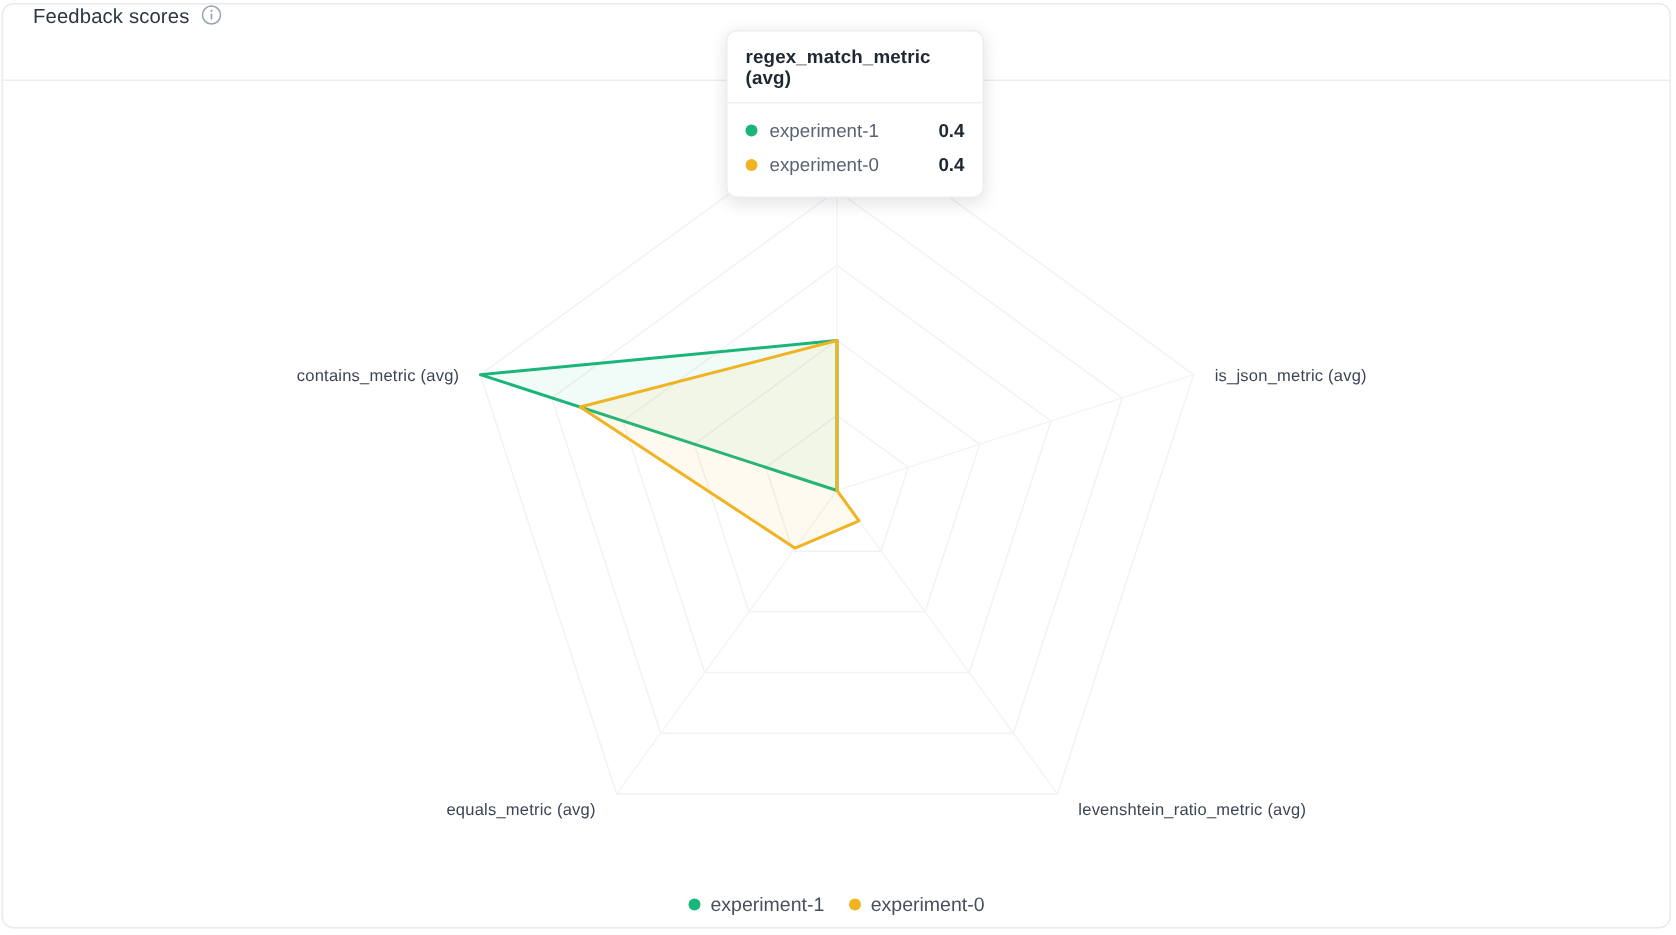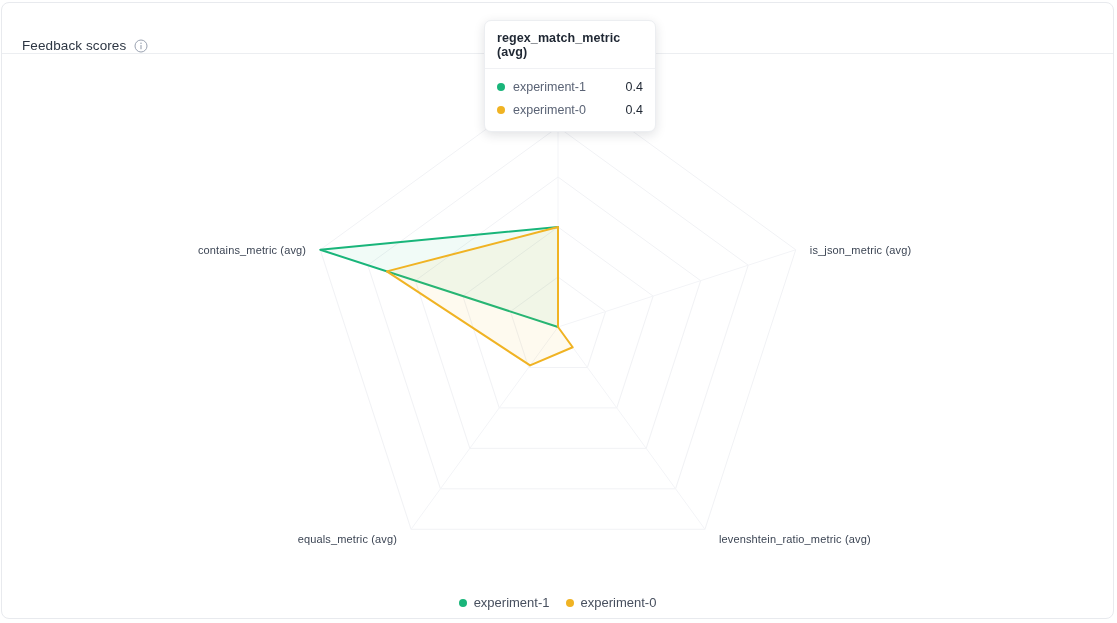--- a/index.html
+++ b/index.html
@@ -28,21 +28,21 @@
     box-sizing: border-box;
   }
   .card-header {
     position: absolute;
     left: 0;
     top: 0;
     width: 100%;
     height: 51px;
     box-sizing: border-box;
     display: flex;
-    align-items: flex-end;
+    align-items: flex-start;
     padding-left: 20px;
     border-bottom: 1px solid #eceef1;
   }
   .card-title {
     font-size: 13.5px;
     color: #2d3643;
     letter-spacing: 0.1px;
     font-weight: 400;
   }
   .info-icon {
@@ -132,21 +132,21 @@
     margin-right: 8px;
     flex: 0 0 auto;
   }
   .tt-name {
     color: #5a6375;
     flex: 1 1 auto;
     white-space: nowrap;
   }
   .tt-value {
     color: #1f2733;
-    font-weight: 400;
+    font-weight: 700;
     margin-left: 10px;
   }
 </style>
 </head>
 <body>
 
 <div id="app">
   <div class="card">
 
     <div class="card-header">

